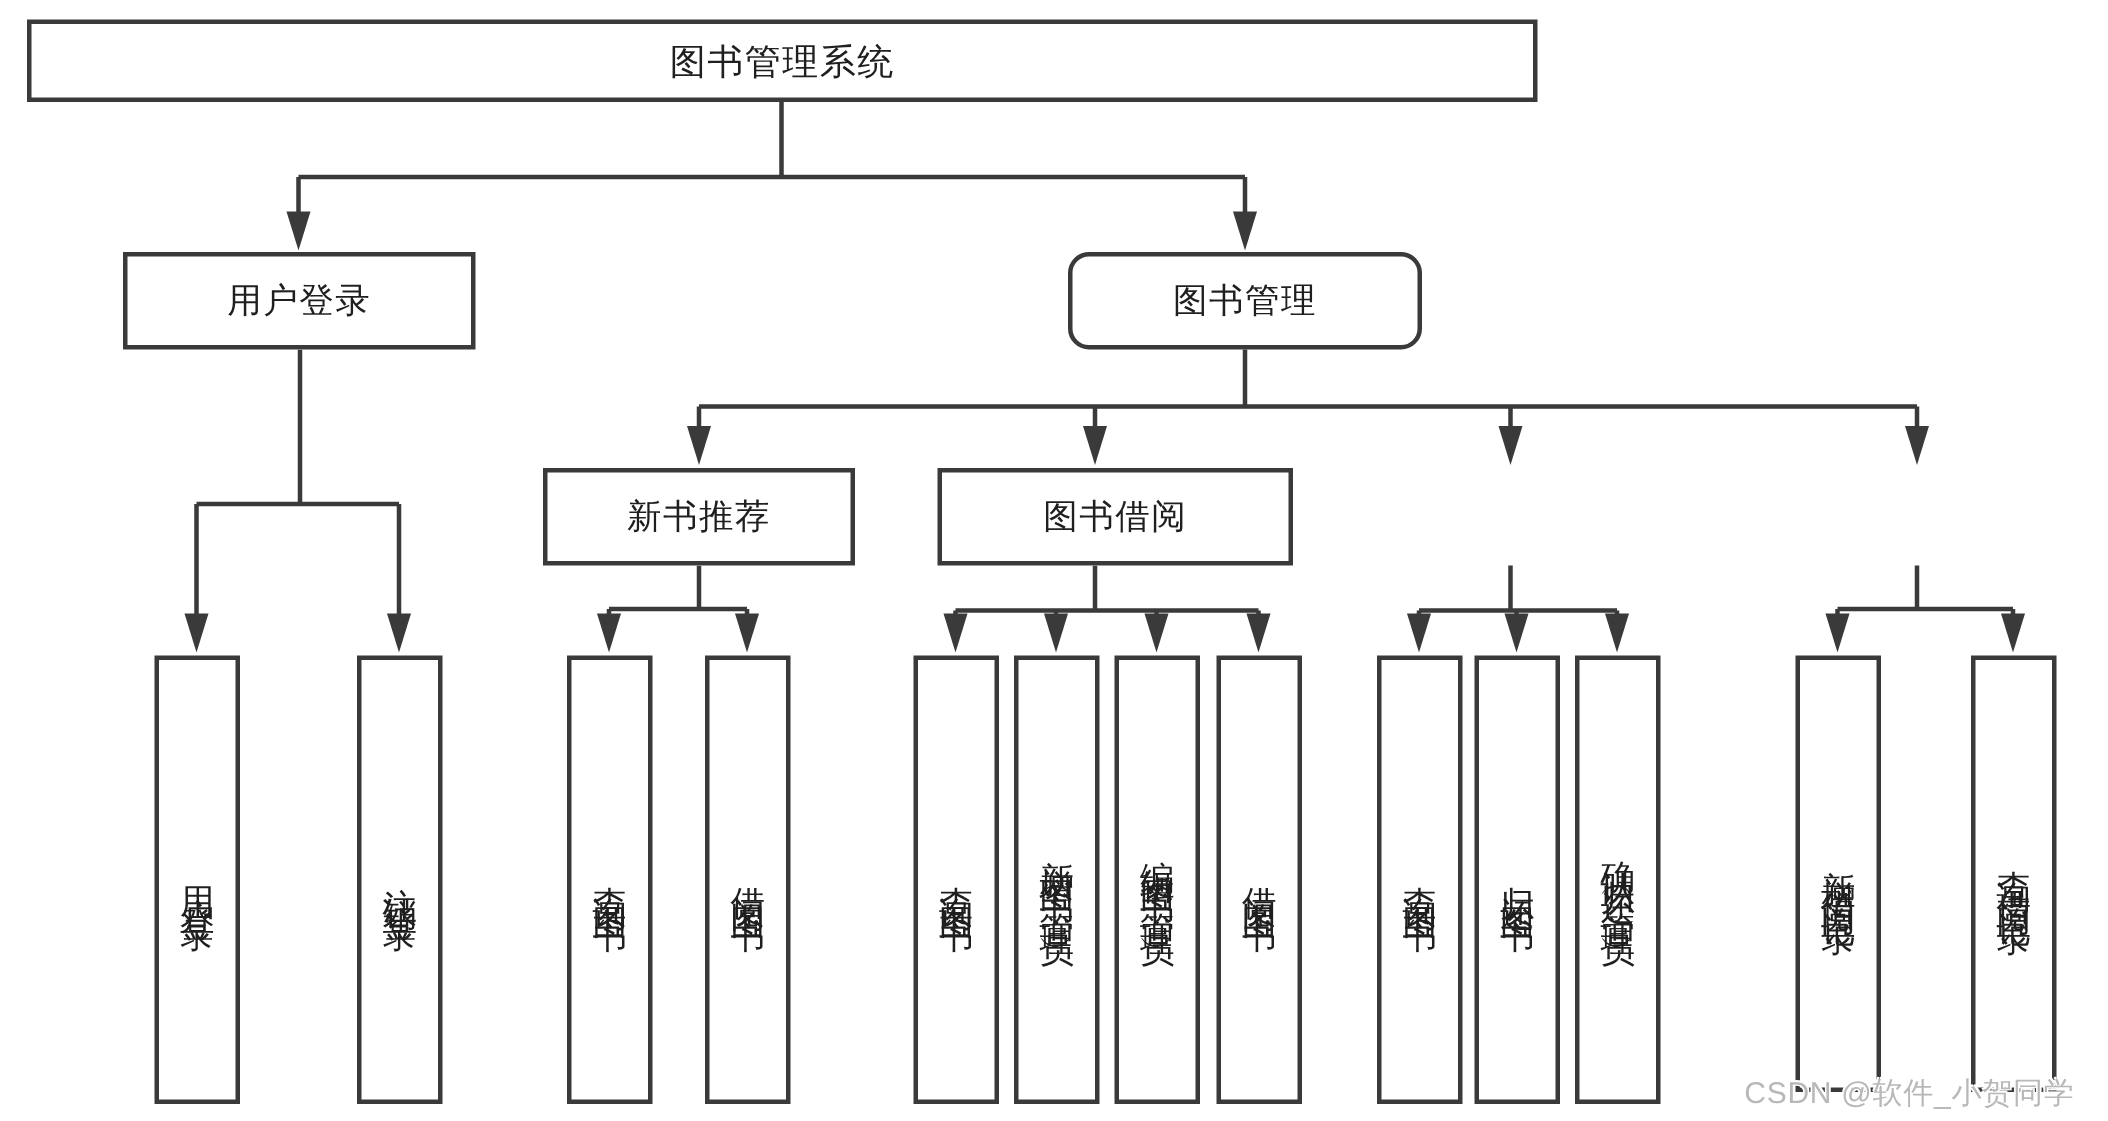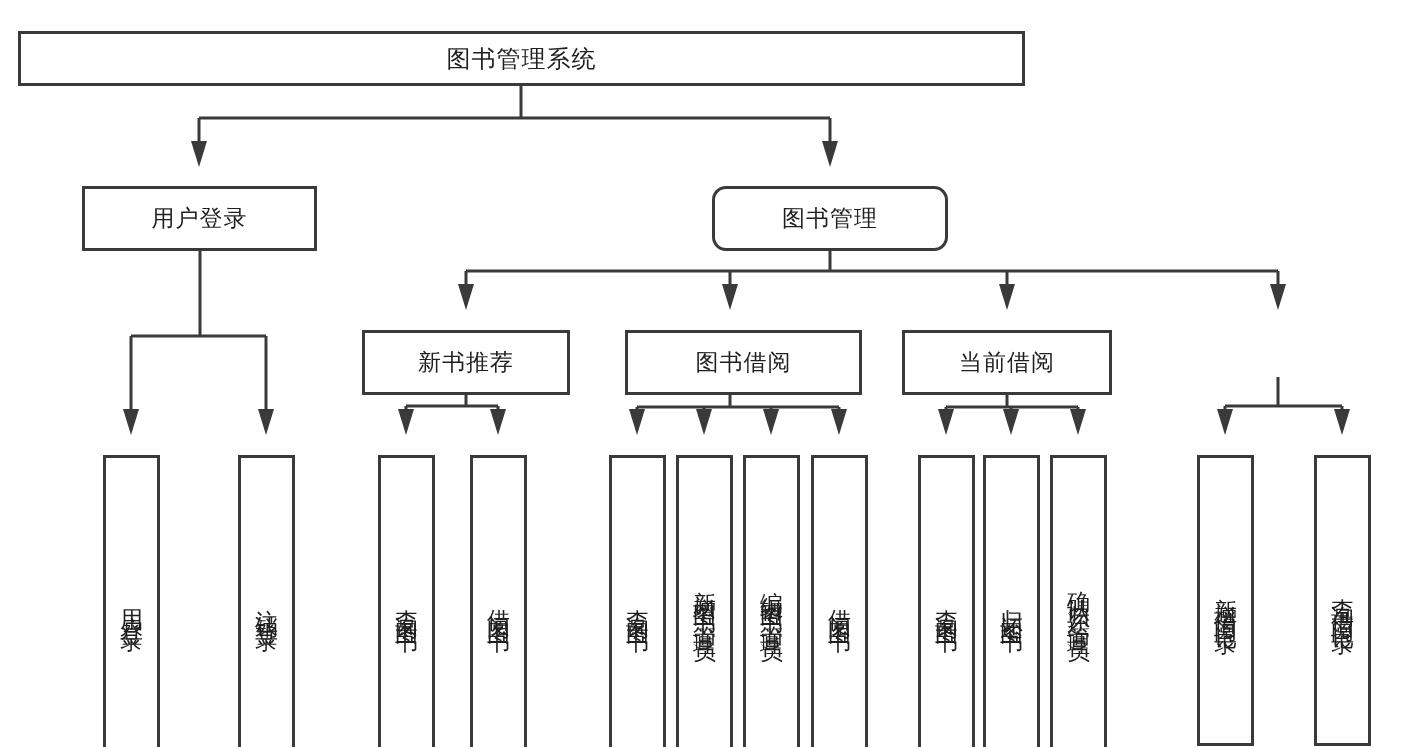--- a/index.html
+++ b/index.html
@@ -19,21 +19,20 @@
   }
   .node {
     position: absolute;
     box-sizing: border-box;
     background: #ffffff;
     border: 3px solid #3a3a3a;
     display: flex;
     align-items: center;
     justify-content: center;
     text-align: center;
-    margin-top: 18px;
   }
   .h-node { font-size: 23px; letter-spacing: 1px; }
   .root-node { font-size: 24px; letter-spacing: 1px; }
   .v-node span {
     writing-mode: vertical-rl;
     text-orientation: mixed;
     font-size: 23px;
     letter-spacing: 7px;
     line-height: 1;
     white-space: nowrap;
@@ -87,21 +86,20 @@
     </g>
   </svg>
 
   <div class="node h-node root-node" style="left:18px; top:13px; width:1007px; height:55px;">图书管理系统</div>
 
   <div class="node h-node" style="left:82px; top:168px; width:235px; height:65px;">用户登录</div>
   <div class="node h-node" style="left:712px; top:168px; width:236px; height:65px;border-radius:14px;">图书管理</div>
 
   <div class="node h-node" style="left:362px; top:312px; width:208px; height:65px;">新书推荐</div>
   <div class="node h-node" style="left:625px; top:312px; width:237px; height:65px;">图书借阅</div>
-  <div class="node h-node" style="left:902px; top:312px; width:210px; height:65px;">当前借阅</div>
 
   <div class="node v-node" style="left:103px; top:437px; width:57px; height:299px;">
     <span>用户登录</span>
   </div>
   <div class="node v-node" style="left:238px; top:437px; width:57px; height:299px;">
     <span>注销登录</span>
   </div>
 
   <div class="node v-node" style="left:378px; top:437px; width:57px; height:299px;">
     <span>查询图书</span>
@@ -133,14 +131,15 @@
     <span>确认归还（管理员）</span>
   </div>
 
   <div class="node v-node" style="left:1197px; top:437px; width:57px; height:291px;">
     <span>新增借阅记录</span>
   </div>
   <div class="node v-node" style="left:1314px; top:437px; width:57px; height:291px;">
     <span>查询借阅记录</span>
   </div>
 
+  <div class="watermark">CSDN @软件_小贺同学</div>
 
 </div>
 
 </body></html>

